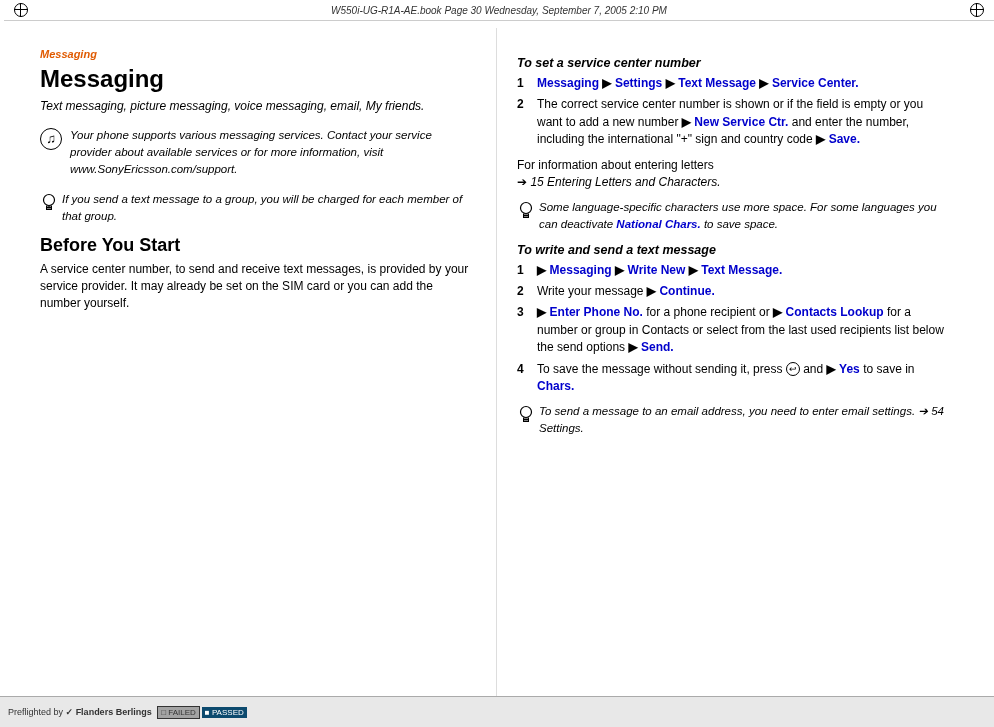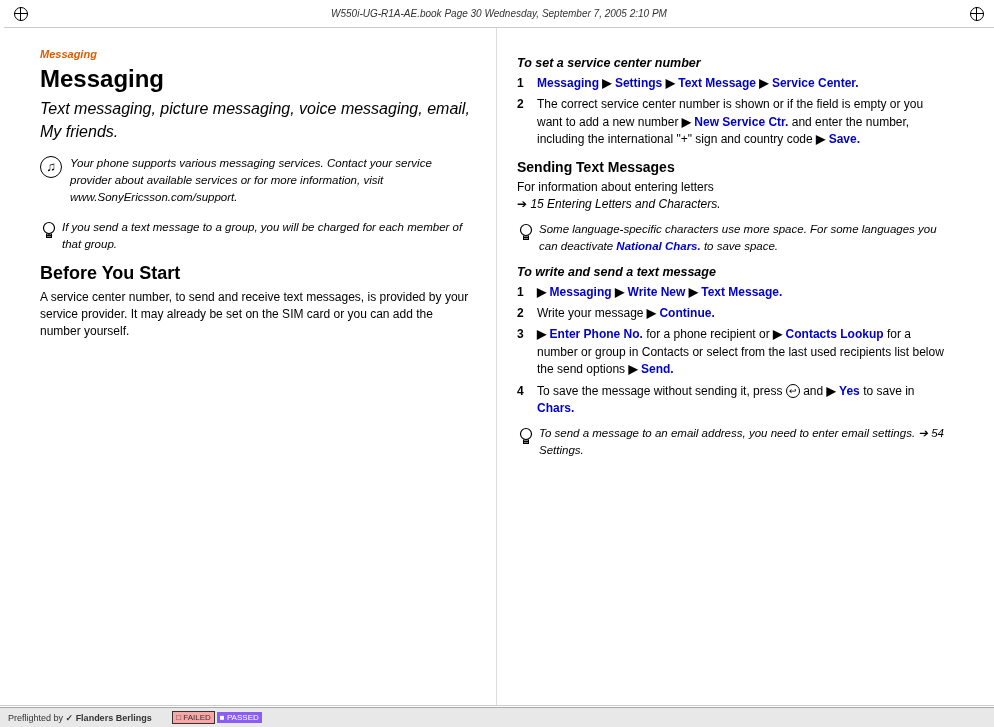--- a/index.html
+++ b/index.html
@@ -21,21 +21,21 @@
       position: relative;
       padding: 0;
     }
 
     
     .top-bar {
       position: absolute;
       top: 0;
       left: 4px;
       right: 0;
-      height: 28px;
+      height: 21px;
       display: flex;
       align-items: center;
       justify-content: space-between;
       padding: 0 8px;
       font-size: 10px;
       color: #333;
       border-bottom: 1px solid #ccc;
     }
 
     .crosshair {
@@ -122,21 +122,21 @@
       font-size: 24px;
       font-weight: bold;
       font-family: Arial, Helvetica, sans-serif;
       margin-bottom: 6px;
       line-height: 1.1;
     }
 
     
     .subtitle {
       font-style: italic;
-      font-size: 16px;
+      font-size: 12px;
       margin-bottom: 12px;
       line-height: 1.4;
     }
 
     
     .info-box {
       display: flex;
       gap: 8px;
       margin-bottom: 14px;
       font-style: italic;
@@ -239,50 +239,50 @@
       font-size: 12px;
       padding-left: 30px;
     }
 
     
     .preflight-bottom {
       position: absolute;
       bottom: 0;
       left: 0;
       right: 0;
-      height: 20px;
+      height: 31px;
       background: #e8e8e8;
       display: flex;
       align-items: center;
       padding: 8px 8px;
       font-size: 9px;
       color: #333;
       border-top: 1px solid #aaa;
     }
 
     .preflight-logo {
       font-weight: bold;
       font-size: 9px;
     }
 
     .pass-badge {
-      background: #8b5cf6;
+      background: #0c4a6e;
       color: #fff;
       font-size: 8px;
       padding: 1px 3px;
       margin-left: 2px;
     }
 
     .fail-badge {
-      background: #fca5a5;
+      background: #a3a3a3;
       color: #333;
       border: 1px solid #333;
       font-size: 8px;
       padding: 1px 3px;
-      margin-left: 18px;
+      margin-left: 3px;
     }
 
     
     .highlight-menu {
       color: #0000cc;
       font-weight: bold;
     }
 
     
     .tip-box {
@@ -392,21 +392,20 @@
           <span class="step-content">
             <span class="highlight-menu">Messaging</span> <span class="menu-arrow">▶</span> <span class="highlight-menu">Settings</span> <span class="menu-arrow">▶</span> <span class="highlight-menu">Text Message</span> <span class="menu-arrow">▶</span> <span class="highlight-menu">Service Center.</span>
           </span>
         </li>
         <li class="step">
           <span class="step-num">2</span>
           <span class="step-content">The correct service center number is shown or if the field is empty or you want to add a new number <span class="menu-arrow">▶</span> <span class="highlight-menu">New Service Ctr.</span> and enter the number, including the international "+" sign and country code <span class="menu-arrow">▶</span> <span class="highlight-menu">Save.</span></span>
         </li>
       </ul>
 
-      <div class="subsection-heading">Sending Text Messages</div>
 
       <div class="body-text">
         <span>For information about entering letters</span><br>
         <span style="font-weight:normal;">➔ <em>15 Entering Letters and Characters.</em></span>
       </div>
 
       <div class="tip-box">
         <div class="lightbulb-icon">
           <svg width="16" height="20" viewBox="0 0 16 20">
             <circle cx="8" cy="7" r="5.5" fill="none" stroke="#000" stroke-width="1.2"></circle>

